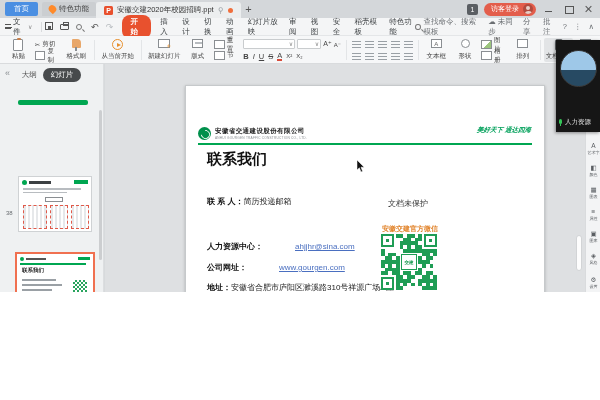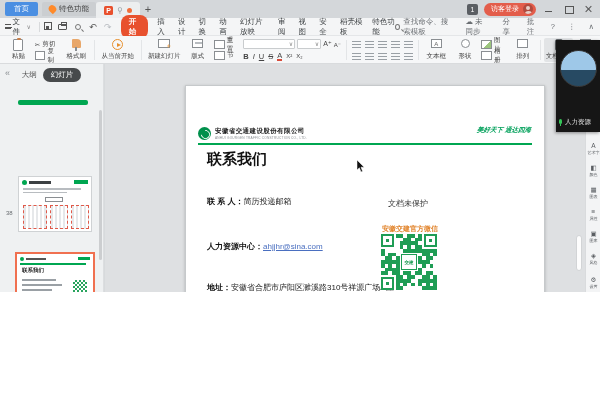--- a/index.html
+++ b/index.html
@@ -37,21 +37,21 @@
   .mdivider { width:1px; height:10px; background:#d8dadc; margin:0 3px; }
   .qicons { display:flex; align-items:center; gap:5px; color:#555; font-size:9px; }
   .qicon { width:10px; text-align:center; }
   .ic-save { display:inline-block; width:8px; height:8px; border:1px solid #555; position:relative; }
   .ic-save:after { content:""; position:absolute; left:1.5px; top:3.5px; width:3px; height:3px; background:#555; }
   .ic-print { display:inline-block; width:9px; height:6px; border:1px solid #555; border-radius:1px; position:relative; margin-top:2px; }
   .ic-print:before { content:""; position:absolute; left:2px; top:-3px; width:4px; height:2px; border:1px solid #555; }
   .menu-tabs { display:flex; align-items:center; gap:9px; margin-left:8px; }
   .mtab { color:#3c4043; }
   .mtab.active { background:#e8512e; color:#fff; border-radius:8px; padding:2px 8px; font-weight:bold; }
-  .mb-right { margin-left:auto; display:flex; align-items:center; gap:13px; padding-right:6px; color:#6a6e72; }
+  .mb-right { margin-left:auto; display:flex; align-items:center; gap:7px; padding-right:6px; color:#6a6e72; }
   .mag { display:inline-block; width:6px; height:6px; border:1px solid #777; border-radius:50%; position:relative; }
   .mag:after { content:""; position:absolute; left:5px; top:5px; width:3px; height:1px; background:#777; transform:rotate(45deg); }
 
   
   .ribbon { position:absolute; left:0; top:36px; width:600px; height:28px; background:#f6f7f8; border-bottom:1px solid #d9dbdd; display:flex; align-items:stretch; padding:2px 2px 1px 4px; }
   .rdiv { width:1px; background:#e3e5e7; margin:2px 3px; }
   .bigbtn { width:30px; display:flex; flex-direction:column; align-items:center; justify-content:space-between; padding:1px 0; font-size:6.5px; color:#444; }
   .bigbtn .lbl { white-space:nowrap; }
   .stack { display:flex; flex-direction:column; justify-content:space-between; padding:1px 2px; font-size:6.5px; color:#444; }
   .stack .srow { display:flex; align-items:center; gap:2px; height:11px; }
@@ -117,21 +117,21 @@
   .slide { position:absolute; left:80px; top:21px; width:360px; height:272px; background:#fff; border:1px solid #c6c9cb; box-shadow:0 1px 3px rgba(0,0,0,.22); }
   .s-logo { position:absolute; left:12px; top:41px; width:13px; height:13px; border-radius:50%; background:#00904c; }
   .s-logo:after { content:""; position:absolute; left:3px; top:3px; width:7px; height:7px; border-radius:50%; border:1.5px solid #fff; border-left-color:transparent; transform:rotate(40deg); }
   .s-company { position:absolute; left:29px; top:41px; font-size:6.5px; font-weight:bold; color:#1a1a1a; letter-spacing:.4px; }
   .s-company-en { position:absolute; left:29px; top:49.5px; font-size:3.2px; color:#8a8e92; letter-spacing:.2px; }
   .s-slogan { position:absolute; right:13px; top:40px; font-size:6.5px; color:#00a05a; font-style:italic; font-weight:bold; transform:skewX(-6deg); }
   .s-hr { position:absolute; left:12px; right:12px; top:57px; height:2px; background:#00a651; }
   .s-title { position:absolute; left:21px; top:64px; font-size:15px; font-weight:bold; color:#111; }
   .s-line { position:absolute; left:21px; font-size:8px; color:#222; white-space:nowrap; }
   .s-line .lab { font-weight:bold; color:#111; }
-  .s-link { color:#4a6fc0; text-decoration:underline; }
+  .s-link { color:#4a6fc0; text-decoration:underline;margin-left:32px; }
   .s-wtitle { position:absolute; left:202px; top:112px; font-size:8px; color:#333; }
   .s-wcap { position:absolute; left:196px; top:138px; font-size:7px; font-weight:bold; color:#e2862f; }
   .s-qr { position:absolute; left:195px; top:148px; width:56px; height:56px; background:#fff; }
   .qr-finder { position:absolute; width:13px; height:13px; border:2.5px solid #1f9d55; }
   .qr-finder:after { content:""; position:absolute; left:2.5px; top:2.5px; width:3px; height:3px; background:#1f9d55; }
   .qr-center { position:absolute; left:20px; top:20px; width:16px; height:16px; background:#fff; border:1px solid #1f9d55; z-index:3; font-size:4.5px; color:#1f9d55; display:flex; align-items:center; justify-content:center; font-weight:bold; }
   .s-slogan2 { position:absolute; left:220px; top:229px; font-size:5.5px; color:#00a05a; font-style:italic; font-weight:bold; transform:skewX(-6deg); }
   .canvas-scroll { position:absolute; right:3px; top:171px; width:6px; height:36px; background:#fdfdfd; border:1px solid #d2d4d6; border-radius:3px; }
   .cursor { position:absolute; left:251px; top:96px; width:9px; height:13px; z-index:5; }
 
@@ -168,20 +168,21 @@
   <div class="titlebar">
     <div class="tab-home">
         <span>首页</span>
       </div>
     <div class="tab-template">
       <span class="flame"></span>
       <span>特色功能</span>
     </div>
     <div class="tab-doc">
       <span class="ppt-ic">P</span>
+      <span>安徽交建2020年校园招聘.ppt</span>
       <span class="pin-ic">⚲</span>
       <span class="dot-unsaved"></span>
     </div>
     <div class="tab-new">+</div>
     <div class="tb-right">
       <span class="badge1">1</span>
       <span class="login-pill">
         <span>访客登录</span>
         <span class="login-av"></span>
       </span>
@@ -402,20 +403,21 @@
     <div class="slide">
       <span class="s-logo"></span>
       <span class="s-company">安徽省交通建设股份有限公司</span>
       <span class="s-company-en">ANHUI GOURGEN TRAFFIC CONSTRUCTION CO., LTD.</span>
       <span class="s-slogan">美好天下 通达四海</span>
       <span class="s-hr"></span>
       <span class="s-title">联系我们</span>
 
       <span class="s-line" style="top:110px;"><span class="lab">联 系 人：</span><span>简历投递邮箱</span></span>
       <span class="s-line" style="top:155px;"><span class="lab">人力资源中心：</span><span class="s-link">ahjjhr@sina.com</span></span>
+      <span class="s-line" style="top:176px;"><span class="lab">公司网址：</span><span class="s-link">www.gourgen.com</span></span>
       <span class="s-line" style="top:196px;"><span class="lab">地址：</span><span>安徽省合肥市庐阳区濉溪路310号祥源广场A座</span></span>
 
       <span class="s-wtitle">文档未保护</span>
       <span class="s-wcap">安徽交建官方微信</span>
       <div class="s-qr">
         <span class="qr-finder" style="left:0;top:0;"></span>
         <span class="qr-finder" style="right:0;top:0;"></span>
         <span class="qr-finder" style="left:0;bottom:0;"></span>
         <span class="qr-center">交建</span>
       <span style="position: absolute; left: 26.6667%; top: 0%; width: 6.66667%; height: 6.66667%; background: rgb(31, 157, 85);"></span>

